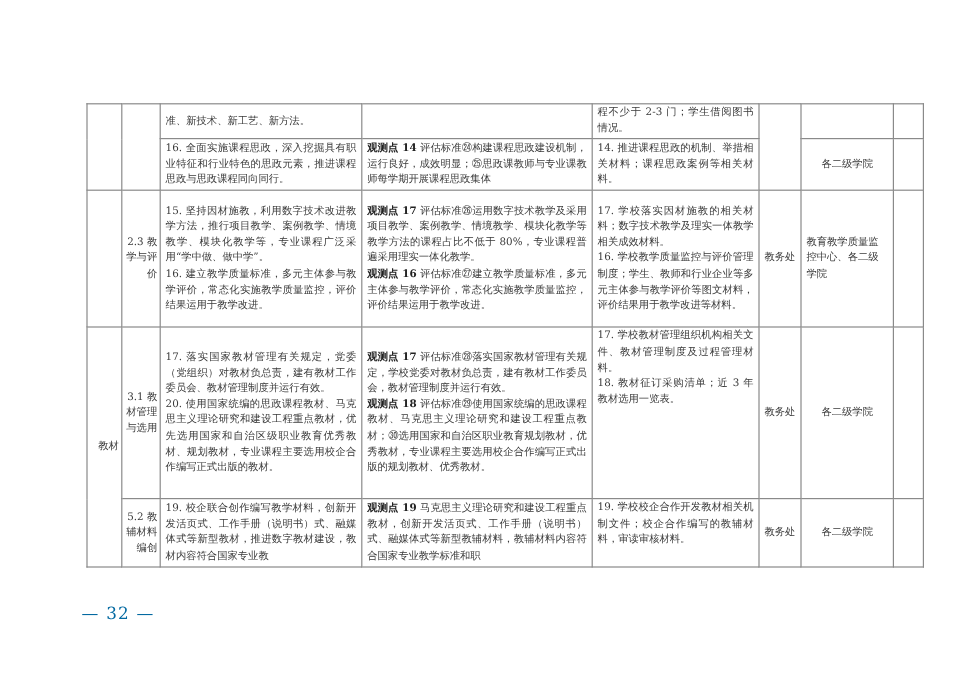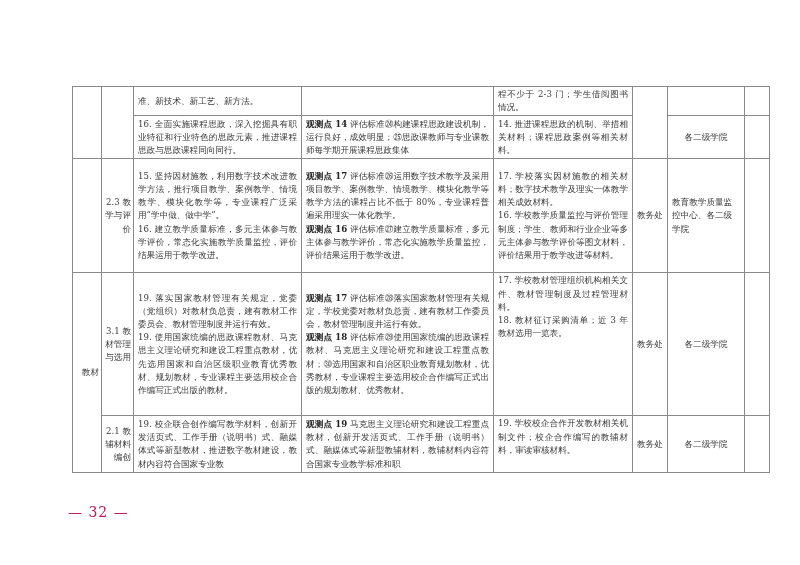--- a/index.html
+++ b/index.html
@@ -8,21 +8,21 @@
   .tbl { position:absolute; left:72px; top:86px; border-collapse:collapse; table-layout:fixed; }
   .tbl td { border:1px solid #8a8a8a; padding:1px 4px; vertical-align:middle;
             font-size:8.6px; line-height:13.2px; color:#3a3a3a; word-break:break-all; }
   .tbl td.c1, .tbl td.c2 { text-align:right; padding:1px 2px; }
   .tbl td.c6, .tbl td.c7 { text-align:left; }
   .tbl td.c7 { text-align:left; }
   .tbl td.c7.center { text-align:center; }
   .tbl td.c3, .tbl td.c4, .tbl td.c5 { text-align:justify; }
   .bold { font-weight:bold; color:#222; }
   .para { display:block; }
-  .footer { position:absolute; left:68px; top:504px; font-size:14px; color:#be185d;
+  .footer { position:absolute; left:68px; top:504px; font-size:14px; color:#0369a1;
             font-family:"DejaVu Serif","Liberation Serif",serif; letter-spacing:1px; }
 </style>
 </head>
 <body>
 
 <table class="tbl">
   <colgroup>
     <col style="width:29px">
     <col style="width:32px">
     <col style="width:168px">
@@ -70,38 +70,38 @@
     </td>
     <td class="c6">教务处</td>
     <td class="c7">教育教学质量监控中心、各二级学院</td>
     <td class="c8"></td>
   </tr>
 
   <tr style="height:143px">
     <td class="c1" rowspan="2">教材</td>
     <td class="c2">3.1 教材管理与选用</td>
     <td class="c3">
-      <span class="para">19. 落实国家教材管理有关规定，党委（党组织）对教材负总责，建有教材工作委员会、教材管理制度并运行有效。</span>
-      <span class="para">19. 使用国家统编的思政课程教材、马克思主义理论研究和建设工程重点教材，优先选用国家和自治区级职业教育优秀教材、规划教材，专业课程主要选用校企合作编写正式出版的教材。</span>
+      <span class="para">17. 落实国家教材管理有关规定，党委（党组织）对教材负总责，建有教材工作委员会、教材管理制度并运行有效。</span>
+      <span class="para">20. 使用国家统编的思政课程教材、马克思主义理论研究和建设工程重点教材，优先选用国家和自治区级职业教育优秀教材、规划教材，专业课程主要选用校企合作编写正式出版的教材。</span>
     </td>
     <td class="c4">
       <span class="para"><span class="bold">观测点 17</span><span> 评估标准㉘落实国家教材管理有关规定，学校党委对教材负总责，建有教材工作委员会，教材管理制度并运行有效。</span></span>
       <span class="para"><span class="bold">观测点 18</span><span> 评估标准㉙使用国家统编的思政课程教材、马克思主义理论研究和建设工程重点教材；㉚选用国家和自治区职业教育规划教材，优秀教材，专业课程主要选用校企合作编写正式出版的规划教材、优秀教材。</span></span>
     </td>
     <td class="c5" style="vertical-align:top">
       <span class="para">17. 学校教材管理组织机构相关文件、教材管理制度及过程管理材料。</span>
       <span class="para">18. 教材征订采购清单；近 3 年教材选用一览表。</span>
     </td>
     <td class="c6">教务处</td>
     <td class="c7 center">各二级学院</td>
     <td class="c8"></td>
   </tr>
 
   <tr style="height:57px">
-    <td class="c2">2.1 教辅材料编创</td>
+    <td class="c2">5.2 教辅材料编创</td>
     <td class="c3">19. 校企联合创作编写教学材料，创新开发活页式、工作手册（说明书）式、融媒体式等新型教材，推进数字教材建设，教材内容符合国家专业教</td>
     <td class="c4"><span class="bold">观测点 19</span><span> 马克思主义理论研究和建设工程重点教材，创新开发活页式、工作手册（说明书）式、融媒体式等新型教辅材料，教辅材料内容符合国家专业教学标准和职</span></td>
     <td class="c5" style="vertical-align:top">19. 学校校企合作开发教材相关机制文件；校企合作编写的教辅材料，审读审核材料。</td>
     <td class="c6">教务处</td>
     <td class="c7 center">各二级学院</td>
     <td class="c8"></td>
   </tr>
 </tbody>
   </table>
 

